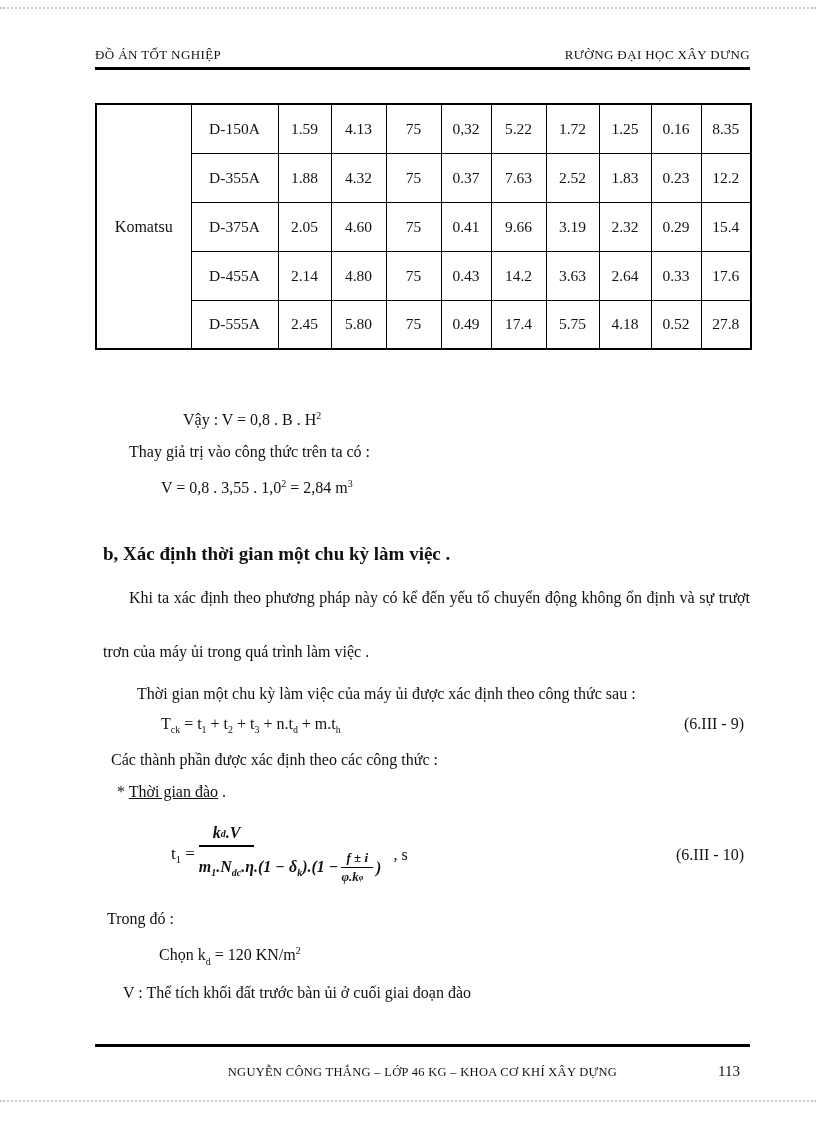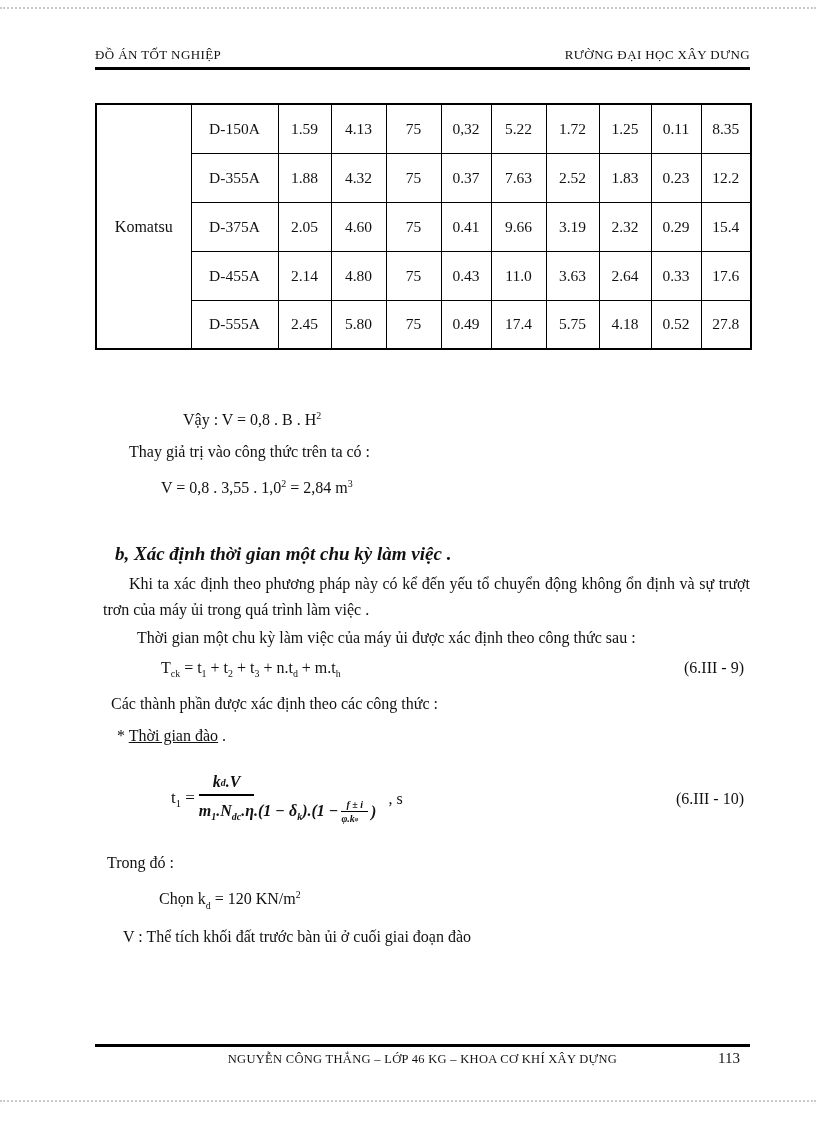--- a/index.html
+++ b/index.html
@@ -13,49 +13,49 @@
   .header-row{display:flex;justify-content:space-between;font-size:13px;letter-spacing:0.4px;}
   .header-rule{margin-top:4px;border-top:3.5px solid #000;}
   .spec-table{position:absolute;top:103px;left:95px;width:655px;border-collapse:collapse;table-layout:fixed;font-size:15.5px;border:2px solid #000;}
   .spec-table td{border:1px solid #000;height:49px;text-align:center;vertical-align:middle;padding:8px 2px;}
   .brand-cell{font-size:16px;}
   .content{position:absolute;top:400px;left:95px;width:655px;font-size:16px;}
   .line{line-height:32px;}
   .vay{padding-left:88px;}
   .thay{padding-left:34px;}
   .vcalc{padding-left:66px;}
-  .heading-b{margin:38px 12px 6px;padding-left:8px;font-size:19px;font-weight:bold;font-style:italic;}
-  .para1{margin:6px 0 0;line-height:26px;text-indent:26px;text-align:justify;padding-left:8px;}
+  .heading-b{margin:38px 0 6px;padding-left:8px;font-size:19px;font-weight:bold;}
+  .para1{margin:6px 0 0;line-height:54px;text-indent:26px;text-align:justify;padding-left:8px;}
   .para2{padding-left:42px;line-height:30px;margin-top:0;}
   .tck-row{display:flex;justify-content:space-between;line-height:30px;}
   .tck{padding-left:66px;}
   .ref{padding-right:6px;white-space:nowrap;}
   .para3{padding-left:16px;line-height:30px;}
   .dao{padding-left:22px;line-height:34px;}
   .underline{text-decoration:underline;}
   .t1-row{display:flex;justify-content:space-between;align-items:center;margin:4px 0 6px;min-height:84px;}
   .t1-left{display:flex;align-items:center;padding-left:76px;}
   .lhs{font-size:17px;margin-right:4px;white-space:nowrap;}
   .frac{display:inline-flex;flex-direction:column;align-items:flex-start;}
   .frac .num,.frac .den{display:inline-flex;align-items:center;white-space:nowrap;}
   .frac.main > .num{border-bottom:2px solid #000;padding:0 14px 3px;}
   .frac.main > .den{padding-top:3px;}
-  .frac.inner{font-size:10px;margin:0 3px;}
+  .frac.inner{font-size:13px;margin:0 3px;}
   .frac.inner > .num{border-bottom:1.5px solid #000;padding:0 5px 1px;}
   .frac.inner > .den{padding-top:1px;}
   .bi{font-weight:bold;font-style:italic;}
   .unit{margin-left:12px;}
   .trongdo{padding-left:12px;margin-top:4px;}
   .kd{padding-left:28px;}
   .voi{padding-left:54px;}
   .chon{padding-left:64px;}
   .vnote{padding-left:28px;}
   .footer{position:absolute;left:95px;width:655px;top:1044px;}
   .footer-rule{border-top:3px solid #000;}
-  .footer-row{position:relative;margin-top:5px;font-size:12.5px;letter-spacing:0.3px;text-align:center;}
+  .footer-row{position:relative;margin-top:18px;font-size:12.5px;letter-spacing:0.3px;text-align:center;}
   .page-num{position:absolute;right:10px;top:-2px;font-size:15px;letter-spacing:0;}
   sub{font-size:0.62em;}
   sup{font-size:0.62em;}
 </style>
 </head>
 <body>
 
 <div class="page">
   <div class="edge-dots top"></div>
 
@@ -85,21 +85,21 @@
         <tr>
           <td rowspan="5" class="brand-cell">Komatsu</td>
           <td>D-150A</td>
           <td>1.59</td>
           <td>4.13</td>
           <td>75</td>
           <td>0,32</td>
           <td>5.22</td>
           <td>1.72</td>
           <td>1.25</td>
-          <td>0.11</td>
+          <td>0.16</td>
           <td>8.35</td>
         </tr>
         <tr>
           <td>D-355A</td>
           <td>1.88</td>
           <td>4.32</td>
           <td>75</td>
           <td>0.37</td>
           <td>7.63</td>
           <td>2.52</td>
@@ -118,21 +118,21 @@
           <td>2.32</td>
           <td>0.29</td>
           <td>15.4</td>
         </tr>
         <tr>
           <td>D-455A</td>
           <td>2.14</td>
           <td>4.80</td>
           <td>75</td>
           <td>0.43</td>
-          <td>11.0</td>
+          <td>14.2</td>
           <td>3.63</td>
           <td>2.64</td>
           <td>0.33</td>
           <td>17.6</td>
         </tr>
         <tr>
           <td>D-555A</td>
           <td>2.45</td>
           <td>5.80</td>
           <td>75</td>

